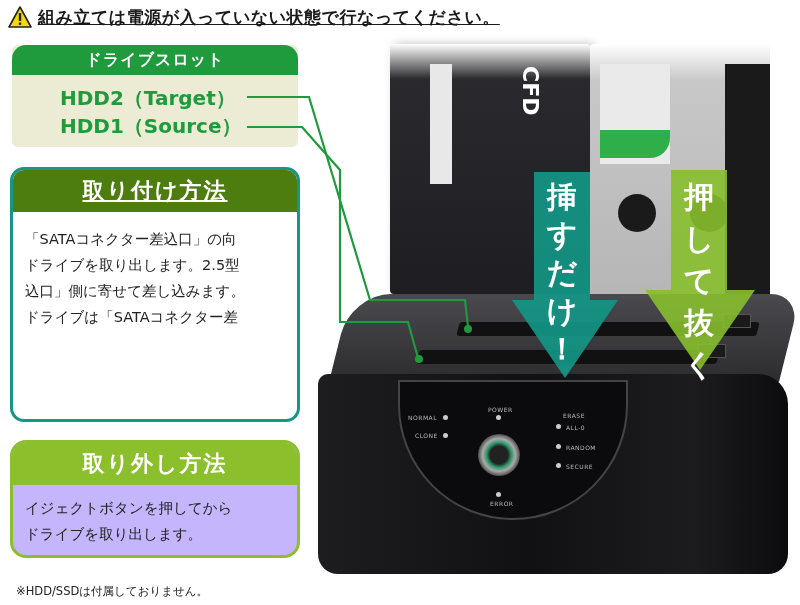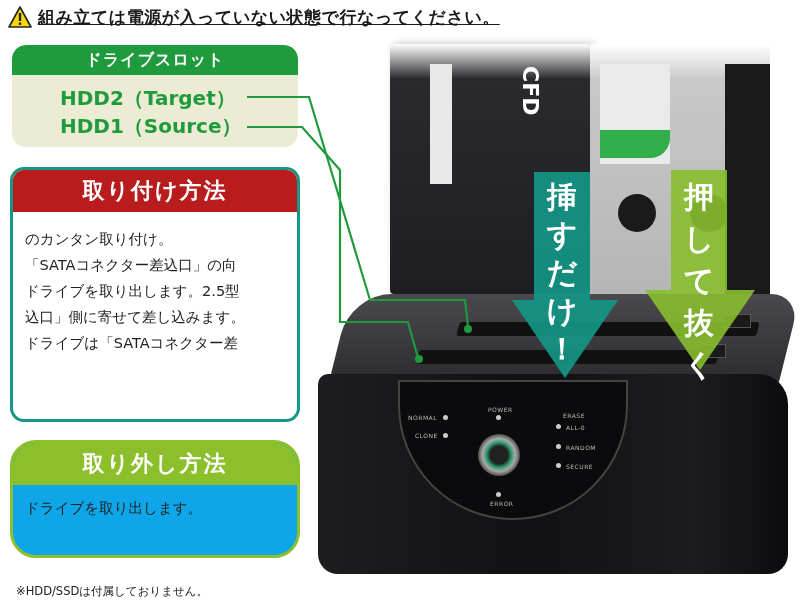--- a/index.html
+++ b/index.html
@@ -5,33 +5,33 @@
   * { box-sizing: border-box; margin: 0; padding: 0; }
   html, body { width: 800px; height: 605px; background: #ffffff; overflow: hidden; }
   body { position: relative; font-family: "DejaVu Sans", "Liberation Sans", sans-serif; color: #222; }
 
   
   .warning { position: absolute; left: 8px; top: 4px; height: 26px; display: flex; align-items: center; gap: 6px; }
   .warning .tri { width: 24px; height: 22px; }
   .warning .text { font-size: 17px; font-weight: bold; color: #1a1a1a; letter-spacing: 0.5px; text-decoration: underline; }
 
   
-  .slot-box { position: absolute; left: 12px; top: 45px; width: 286px; height: 102px; border-radius: 14px; background: #ecebd4; overflow: hidden; }
+  .slot-box { position: absolute; left: 12px; top: 45px; width: 286px; height: 102px; border-radius: 6px; background: #ecebd4; overflow: hidden; }
   .slot-box .head { height: 30px; background: #1f9a3d; color: #fff; font-size: 16px; font-weight: bold; text-align: center; line-height: 30px; letter-spacing: 1px; border-radius: 14px 14px 0 0; }
   .slot-box .row { position: absolute; left: 48px; font-size: 20px; font-weight: bold; color: #1f9a3d; white-space: nowrap; }
   .slot-box .row.r1 { top: 40px; text-align: center; }
   .slot-box .row.r2 { top: 68px; }
 
   
   .install-box { position: absolute; left: 10px; top: 167px; width: 290px; height: 255px; border: 3px solid #169686; border-radius: 14px; background: #fff; overflow: hidden; }
-  .install-box .head { height: 42px; background: #b91c1c; color: #fff; font-size: 22px; font-weight: bold; text-align: center; line-height: 42px; letter-spacing: 2px; }
+  .install-box .head { height: 42px; background: #4d7c0f; color: #fff; font-size: 22px; font-weight: bold; text-align: center; line-height: 42px; letter-spacing: 2px; text-decoration: underline; }
   .install-box .body { padding: 14px 10px 0 12px; font-size: 14.5px; line-height: 26px; color: #222; }
 
   
-  .remove-box { position: absolute; left: 10px; top: 440px; width: 290px; height: 118px; border: 3px solid #8bbf2c; border-radius: 26px; background: #0ea5e9; overflow: hidden; }
+  .remove-box { position: absolute; left: 10px; top: 440px; width: 290px; height: 118px; border: 3px solid #8bbf2c; border-radius: 16px; background: #c4b5fd; overflow: hidden; }
   .remove-box .head { height: 42px; background: #8bbf2c; color: #fff; font-size: 22px; font-weight: bold; text-align: center; line-height: 42px; letter-spacing: 2px; }
   .remove-box .body { padding: 10px 10px 0 12px; font-size: 14.5px; line-height: 26px; color: #222; }
 
   .footnote { position: absolute; left: 16px; top: 584px; font-size: 11.5px; color: #222; }
 
   
   .photo { position: absolute; left: 300px; top: 36px; width: 500px; height: 569px; }
 
   .ssd { position: absolute; left: 90px; top: 8px; width: 200px; height: 250px; background: linear-gradient(180deg, #fff 0%, #2a2a2e 14%, #1e1e22 100%); border-radius: 4px; box-shadow: 4px 0 10px rgba(0,0,0,0.25); }
   .ssd .label-strip { position: absolute; left: 40px; top: 20px; width: 22px; height: 120px; background: #e8e8e8; }
@@ -86,31 +86,31 @@
 
 <div class="slot-box">
   <div class="head">ドライブスロット</div>
   <div class="row r1">HDD2（Target）</div>
   <div class="row r2">HDD1（Source）</div>
 </div>
 
 <div class="install-box">
   <div class="head">取り付け方法</div>
   <div class="body">
-    <div>のカンタン取り付け。</div>
     <div>「SATAコネクター差込口」の向</div>
     <div>ドライブを取り出します。2.5型</div>
     <div>込口」側に寄せて差し込みます。</div>
     <div>ドライブは「SATAコネクター差</div>
   </div>
 </div>
 
 <div class="remove-box">
   <div class="head">取り外し方法</div>
   <div class="body">
+    <div>イジェクトボタンを押してから</div>
     <div>ドライブを取り出します。</div>
   </div>
 </div>
 
 <div class="footnote">※HDD/SSDは付属しておりません。</div>
 
 <div class="photo">
   <div class="ssd">
     <div class="label-strip"></div>
     <div class="brand">CFD</div>

